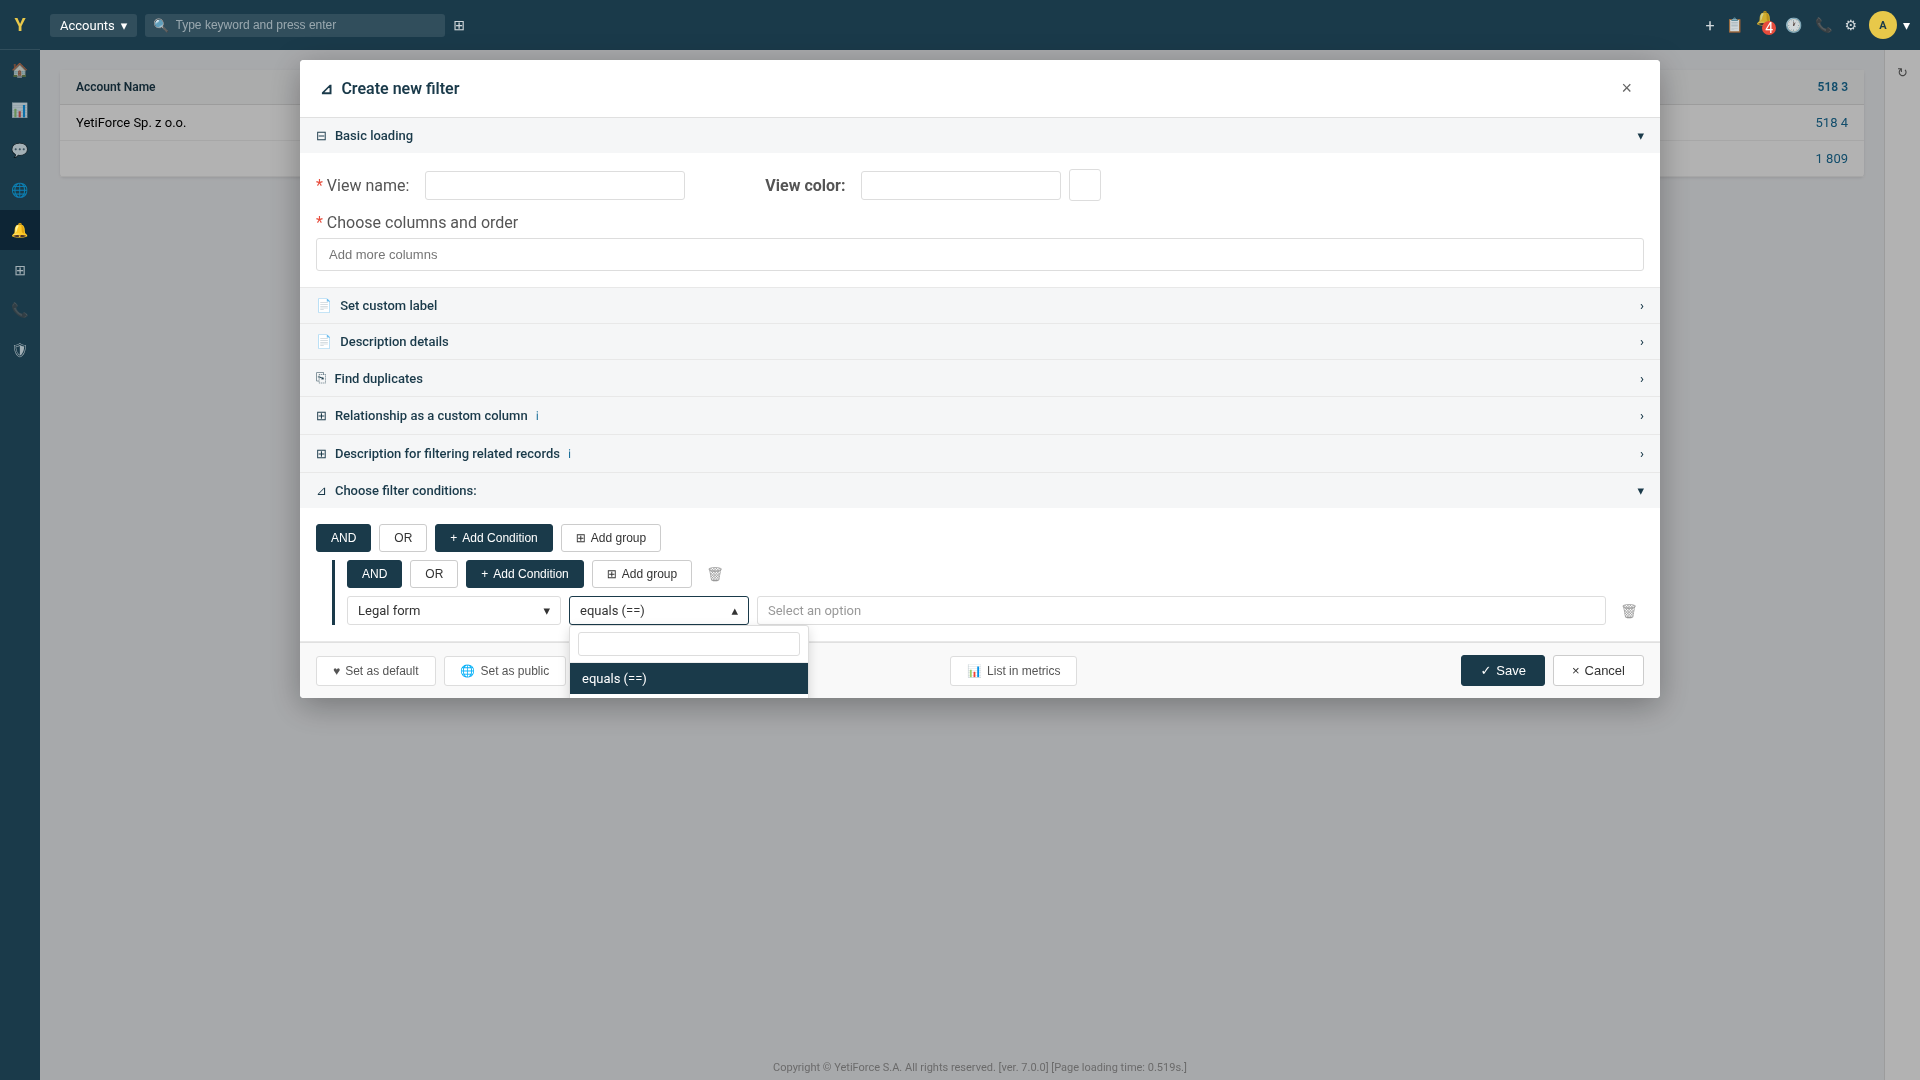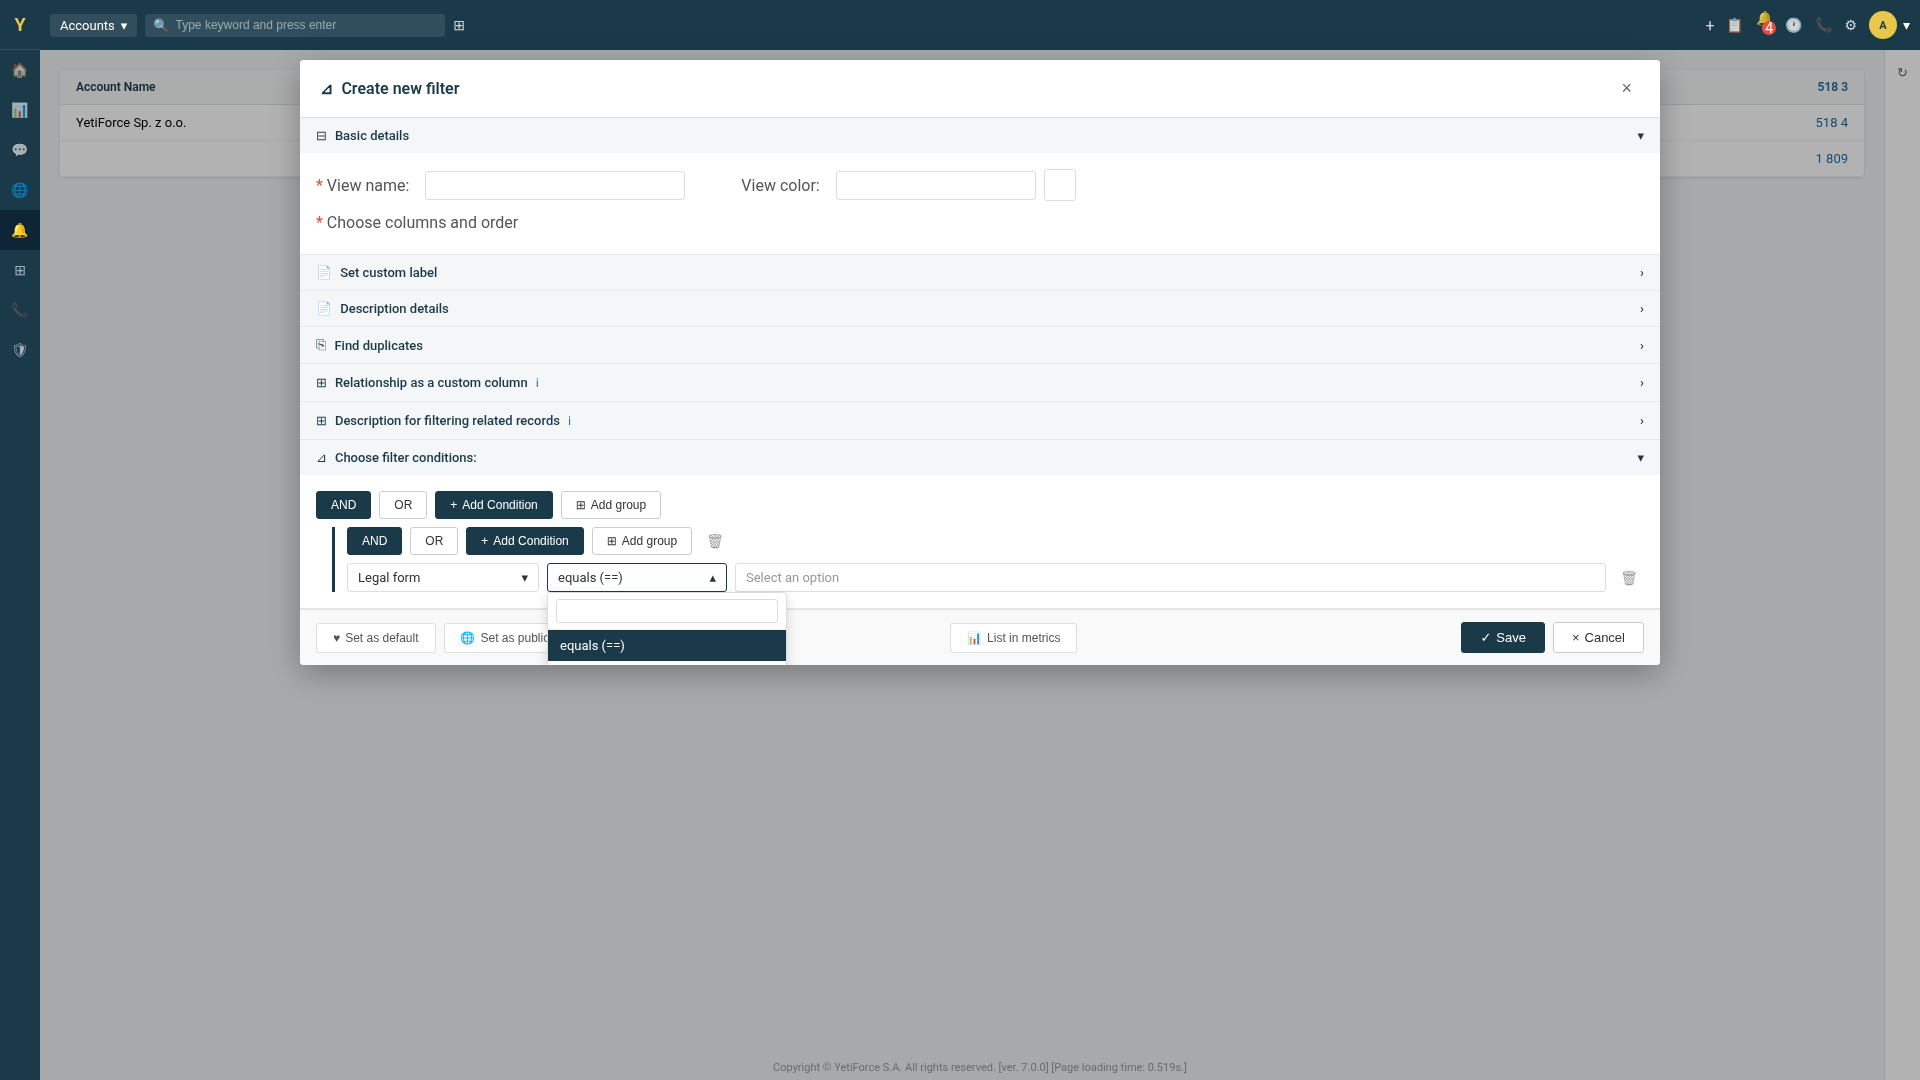--- a/index.html
+++ b/index.html
@@ -119,21 +119,21 @@
     .btn-set-public { background: #fff; color: #555; border: 1px solid #ddd; padding: 7px 16px; font-size: 12px; }
     .btn-list-metrics { background: #fff; color: #555; border: 1px solid #ddd; padding: 7px 16px; font-size: 12px; }
 
     
     .select-field {
       border: 1px solid #ddd; border-radius: 3px; padding: 6px 10px;
       font-size: 13px; color: #333; background: #fff; cursor: pointer;
       display: flex; align-items: center; justify-content: space-between; min-width: 160px;
       position: relative;
     }
-    .field-select { width: 192px; }
+    .field-select { width: 214px; }
     .operator-select { width: 180px; background: #fff; border-color: #ddd; }
     .operator-select.open { border-color: #1a3a4a; }
     .value-select { flex: 1; min-width: 200px; }
 
     
     .dropdown-wrapper { position: relative; display: inline-block; }
     .dropdown-menu {
       position: absolute; top: 100%; left: 0; background: #fff;
       border: 1px solid #ddd; border-radius: 3px; min-width: 240px;
       box-shadow: 0 4px 12px rgba(0,0,0,0.15); z-index: 500;
@@ -254,36 +254,37 @@
       </div>
       <button class="modal-close">×</button>
     </div>
 
     <div class="modal-body">
 
       <div class="accordion-section">
         <div class="accordion-header">
           <div class="accordion-header-left">
             <span>⊟</span>
-            <span>Basic details</span>
+            <span>Basic loading</span>
           </div>
           <span>▾</span>
         </div>
         <div class="accordion-content">
           <div class="form-row">
             <label class="form-label required">View name:</label>
             <input type="text" class="form-input" style="">
-            <label class="form-label" style="margin-left:40px;">View color:</label>
+            <label class="form-label" style="margin-left:64px;font-weight:bold;">View color:</label>
             <div class="view-color-group">
               <input type="text" class="color-input" style="">
               <div class="color-swatch"></div>
             </div>
           </div>
           <div>
             <label class="form-label required" style="margin-bottom:6px;display:block;">Choose columns and order</label>
+            <input type="text" class="columns-input" placeholder="Add more columns" style="">
           </div>
         </div>
       </div>
 
       <div class="accordion-section">
         <div class="accordion-header">
           <div class="accordion-header-left">
             <span>📄</span>
             <span>Set custom label</span>
           </div>

